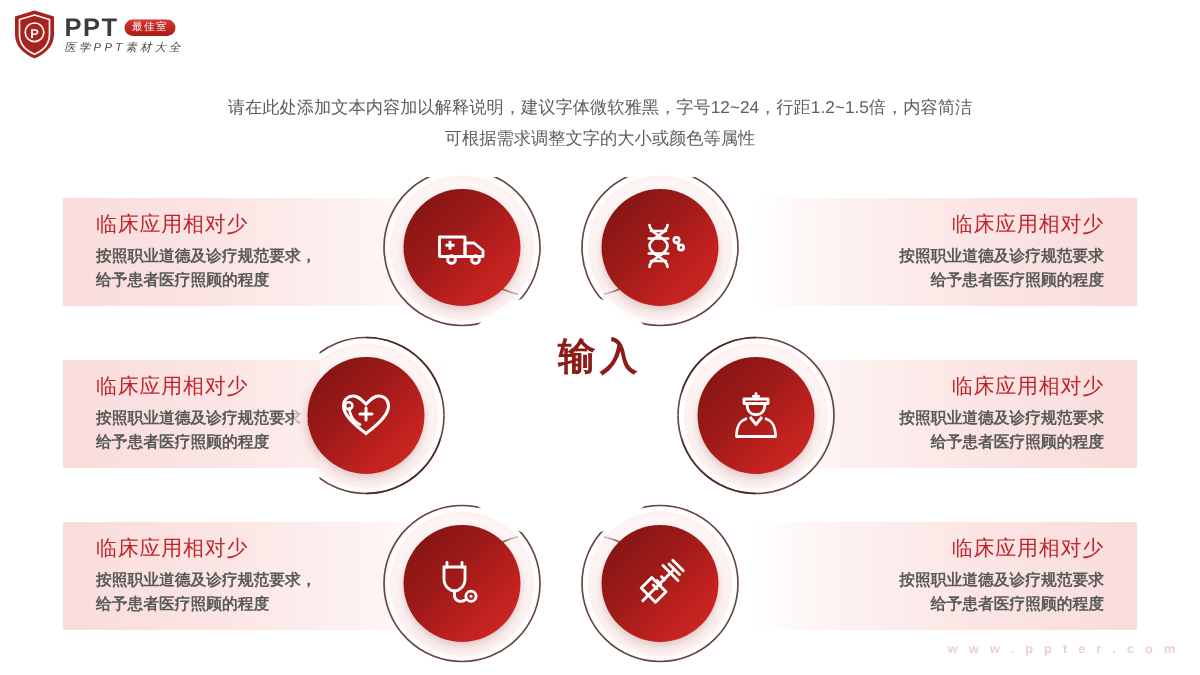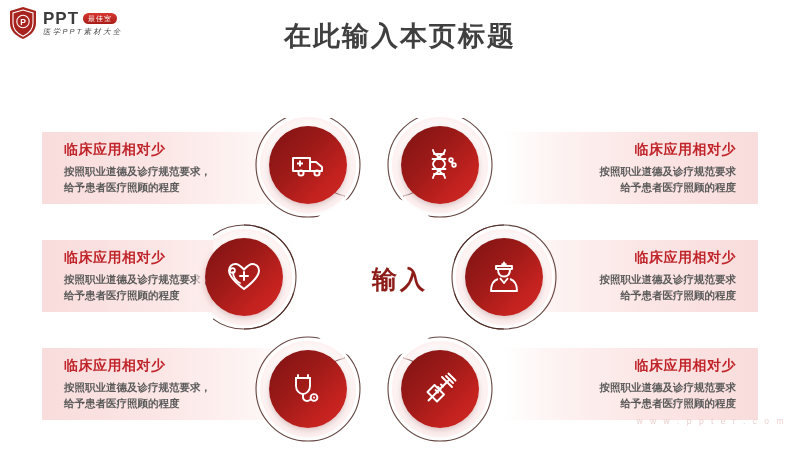--- a/index.html
+++ b/index.html
@@ -31,21 +31,21 @@
             font-size:11.5px;color:#5d5d5d;line-height:1.85;}
   .subtitle div{white-space:nowrap;}
 
   
   .panel{position:absolute;height:72px;width:255px;display:flex;flex-direction:column;
          justify-content:center;box-sizing:border-box;}
   .panel.left{left:42px;padding-left:22px;text-align:left;
       background:linear-gradient(90deg,#f9dcdc 0%,#fbe6e5 45%,#fdf3f2 80%,rgba(255,255,255,0) 100%);}
   .panel.right{right:42px;padding-right:22px;text-align:right;
       background:linear-gradient(270deg,#f9dcdc 0%,#fbe6e5 45%,#fdf3f2 80%,rgba(255,255,255,0) 100%);}
-  .panel .h{font-size:14px;font-weight:bold;color:#c0252b;letter-spacing:.5px;margin-bottom:4px;}
+  .panel .h{font-size:14px;font-weight:normal;color:#c0252b;letter-spacing:.5px;margin-bottom:4px;}
   .panel .b{font-size:10.5px;color:#5a5a5a;line-height:1.55;font-weight:bold;}
 
   .row1{top:132px;} .row2{top:240px;} .row3{top:348px;}
 
   
   .cluster{position:absolute;left:213px;top:118px;width:374px;height:324px;}
   .cluster svg.petals{position:absolute;left:0;top:0;}
 
   .node{position:absolute;width:78px;height:78px;border-radius:50%;
         display:flex;align-items:center;justify-content:center;
@@ -57,27 +57,27 @@
         background:radial-gradient(circle,rgba(255,255,255,0) 55%,rgba(255,235,235,.75) 70%,rgba(255,255,255,0) 100%);}
 
   .n-tl{left:56px; top:8px;}
   .n-tr{left:188px;top:8px;}
   .n-ml{left:-8px; top:120px;}
   .n-mr{left:252px;top:120px;}
   .n-bl{left:56px; top:232px;}
   .n-br{left:188px;top:232px;}
 
   .centre{position:absolute;left:112px;top:106px;width:150px;height:110px;
-          display:flex;flex-direction:row;align-items:center;justify-content:center;
+          display:flex;flex-direction:column;align-items:center;justify-content:space-between;
           line-height:1.12;}
   .centre span{font-size:25px;font-weight:bold;color:#8d1c18;letter-spacing:3px;}
 
   
-  .footer{position:absolute;right:14px;bottom:24px;font-size:8.5px;color:#eccfcf;
-          letter-spacing:2.5px;}
+  .footer{position:absolute;right:14px;bottom:13px;font-size:8.5px;color:#eccfcf;
+          letter-spacing:2.5px;font-weight:bold;}
 </style>
 </head>
 <body>
 
 <div id="slide">
 
   <div class="logo">
     <div class="shield">
       <svg width="30" height="34" viewBox="0 0 30 34">
         <path d="M15 1 L28 5 V17 C28 25 22 30 15 33 C8 30 2 25 2 17 V5 Z" fill="#a8231e"></path>
@@ -88,21 +88,24 @@
     </div>
     <div class="logo-txt">
       <div class="logo-row1">
         <div class="logo-ppt">PPT</div>
         <div class="logo-badge">最佳室</div>
       </div>
       <div class="logo-sub">医学PPT素材大全</div>
     </div>
   </div>
 
-  <div class="title">在此输入本页标题</div>
+  <div class="subtitle">
+    <div>请在此处添加文本内容加以解释说明，建议字体微软雅黑，字号12~24，行距1.2~1.5倍，内容简洁</div>
+    <div>可根据需求调整文字的大小或颜色等属性</div>
+  </div>
 
   <div class="panel left row1">
     <div class="h">临床应用相对少</div>
     <div class="b">
       <div>按照职业道德及诊疗规范要求，</div>
       <div>给予患者医疗照顾的程度</div>
     </div>
   </div>
   <div class="panel left row2">
     <div class="h">临床应用相对少</div>

